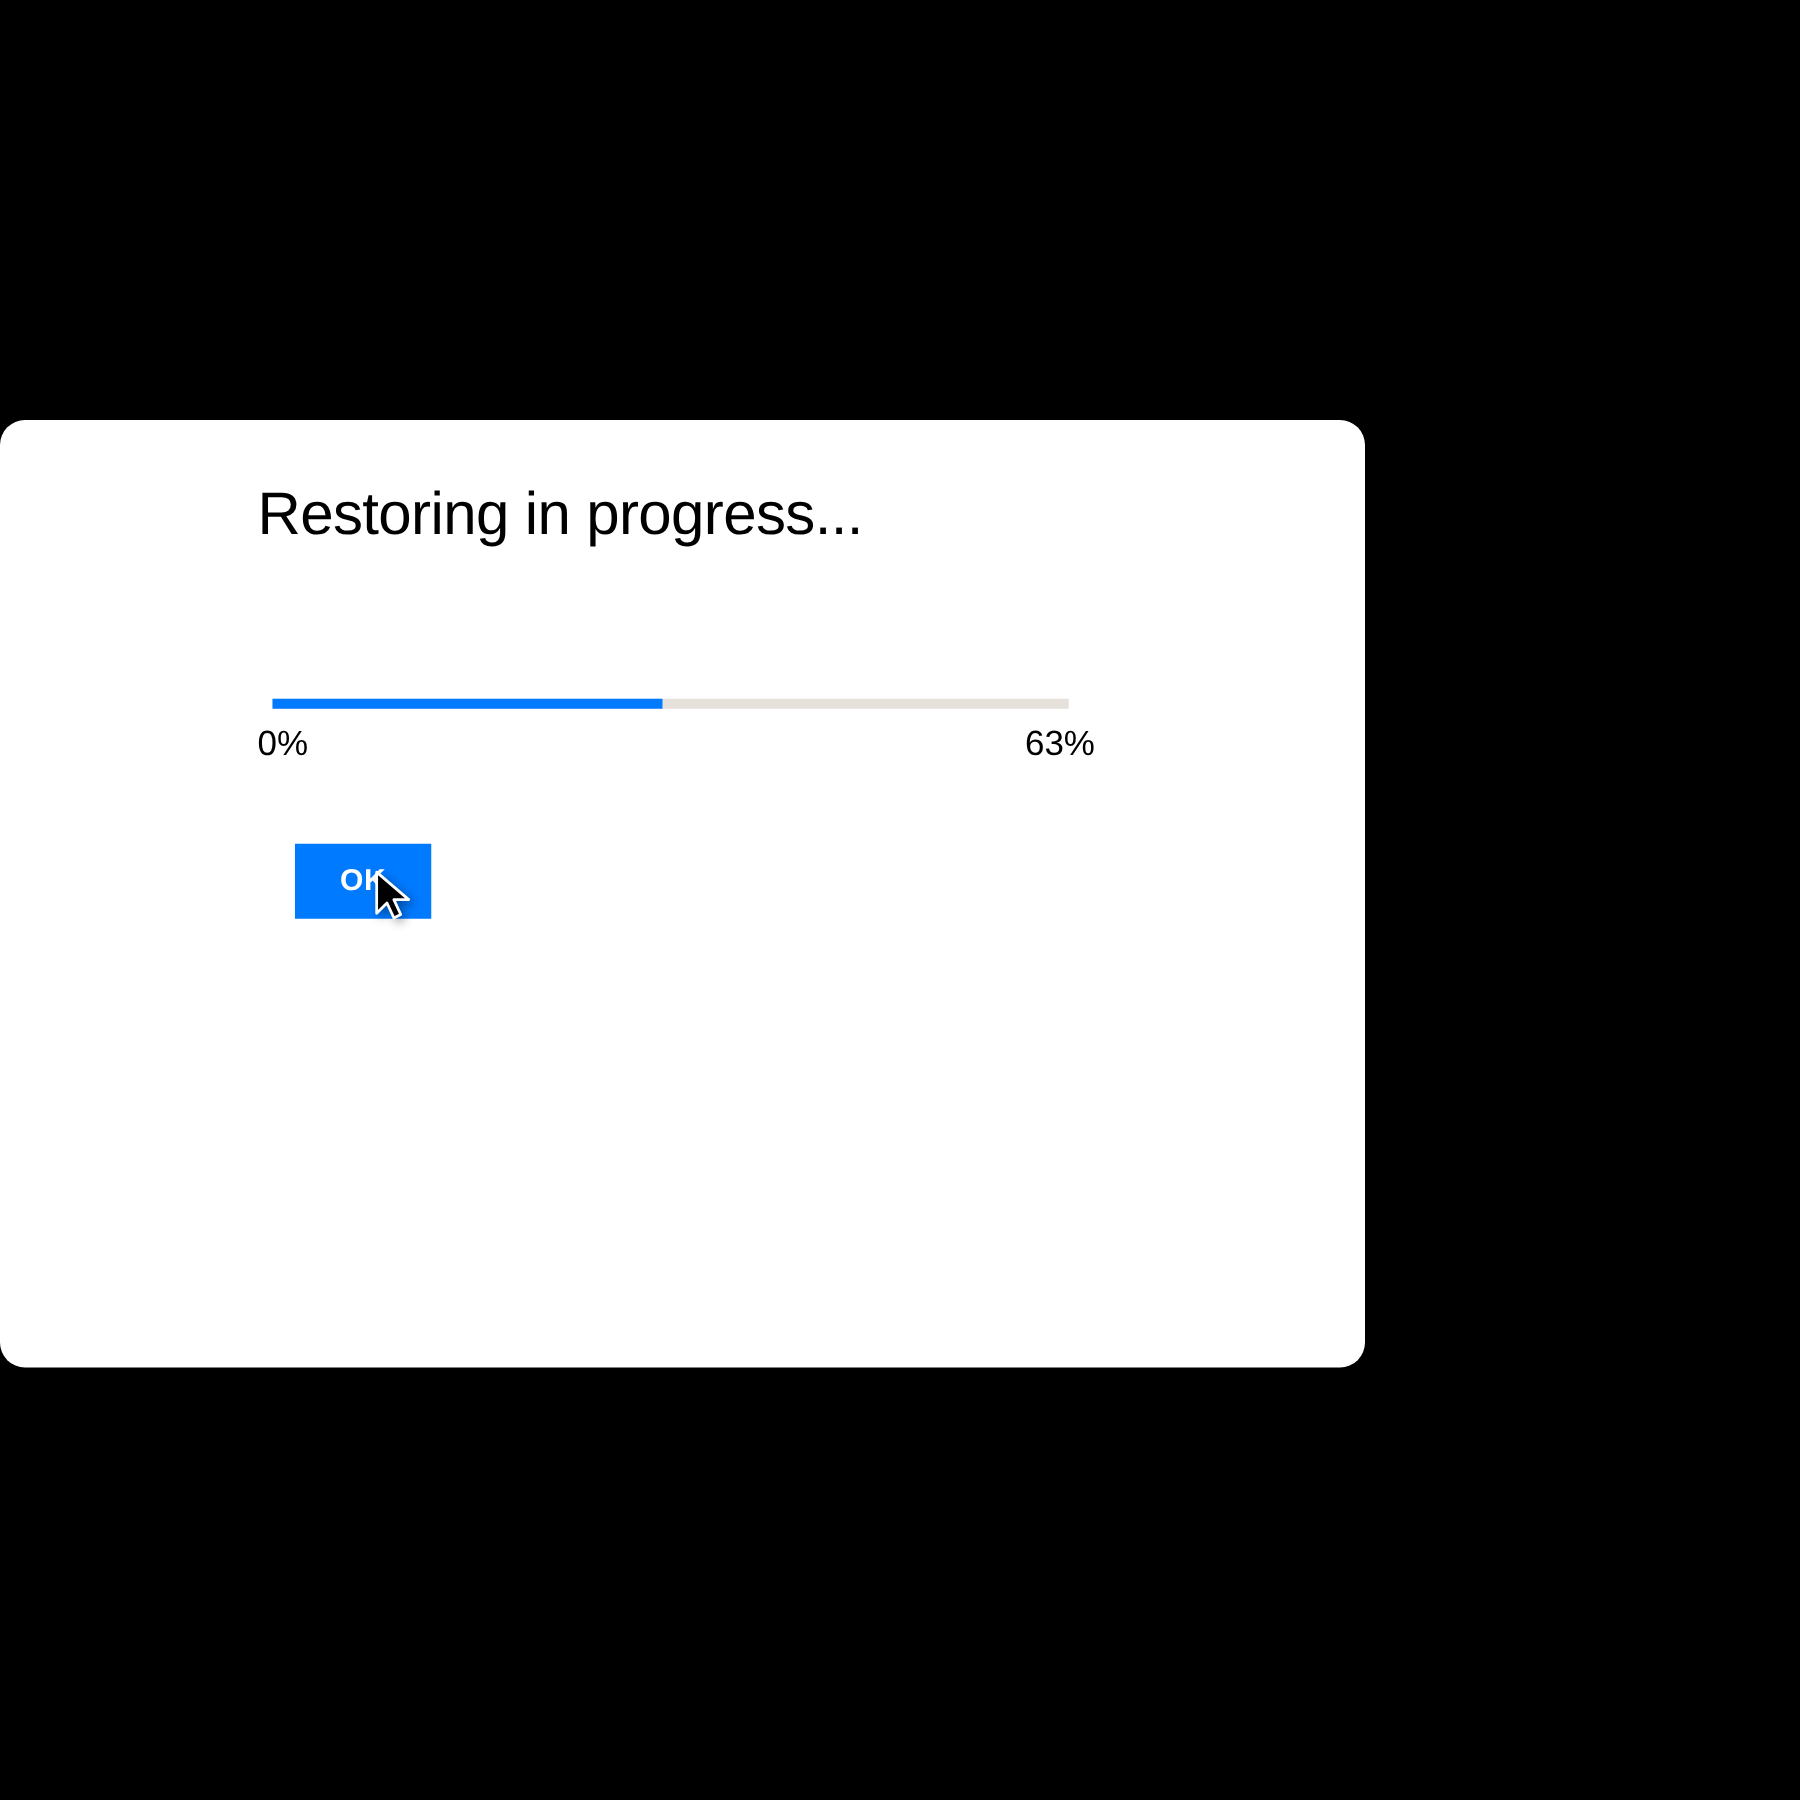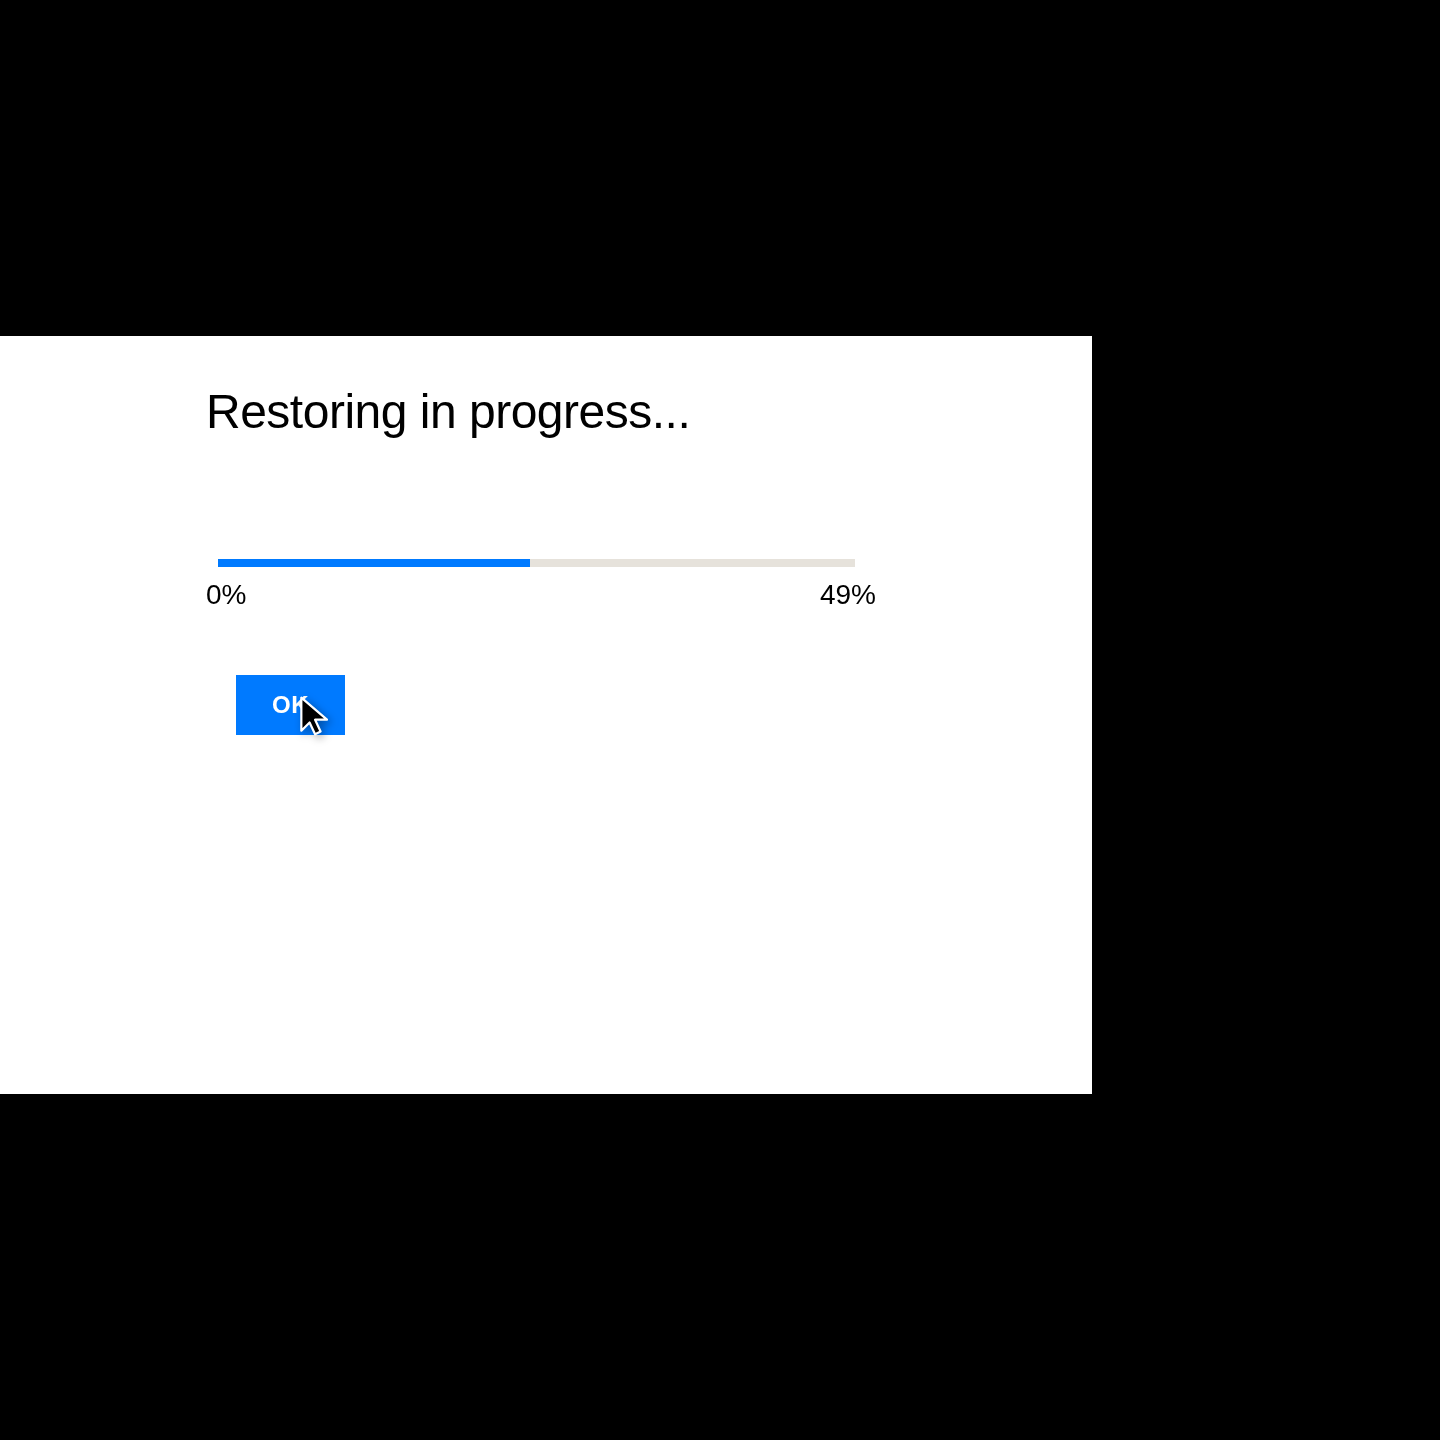--- a/index.html
+++ b/index.html
@@ -20,20 +20,21 @@
     .dialog-panel {
       position: absolute;
       top: 336px;
       left: 0;
       width: 1092px;
       height: 758px;
       background: #ffffff;
       padding-top: 48px;
       padding-left: 206px;
       padding-right: 206px;
+      border-radius: 20px;
     }
     
     .dialog-title {
       font-size: 48px;
       font-weight: 500;
       color: #000000;
       letter-spacing: -0.5px;
       margin-bottom: 120px;
     }
     
@@ -111,21 +112,21 @@
 
 <div class="dialog-panel">
   <h1 class="dialog-title">Restoring in progress...</h1>
   
   <div class="progress-container">
     <div class="progress-track">
       <div class="progress-fill" style="width:49%"></div>
     </div>
     <div class="progress-labels">
       <span class="progress-min">0%</span>
-      <span class="progress-max">49%</span>
+      <span class="progress-max">63%</span>
     </div>
   </div>
   
   <button class="ok-button">OK</button>
 </div>
 
 <div class="cursor-overlay">
   <svg viewBox="0 0 24 24" xmlns="http://www.w3.org/2000/svg">
     <path d="M4 2 L4 20 L8.5 15.5 L11.5 22 L14.5 20.5 L11.5 14 L18 14 Z" fill="#000000" stroke="#ffffff" stroke-width="1.2" stroke-linejoin="round"></path>
   </svg>

